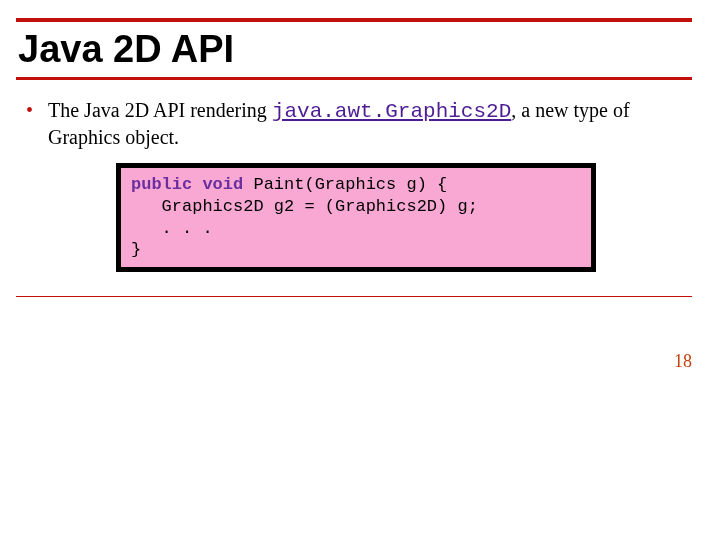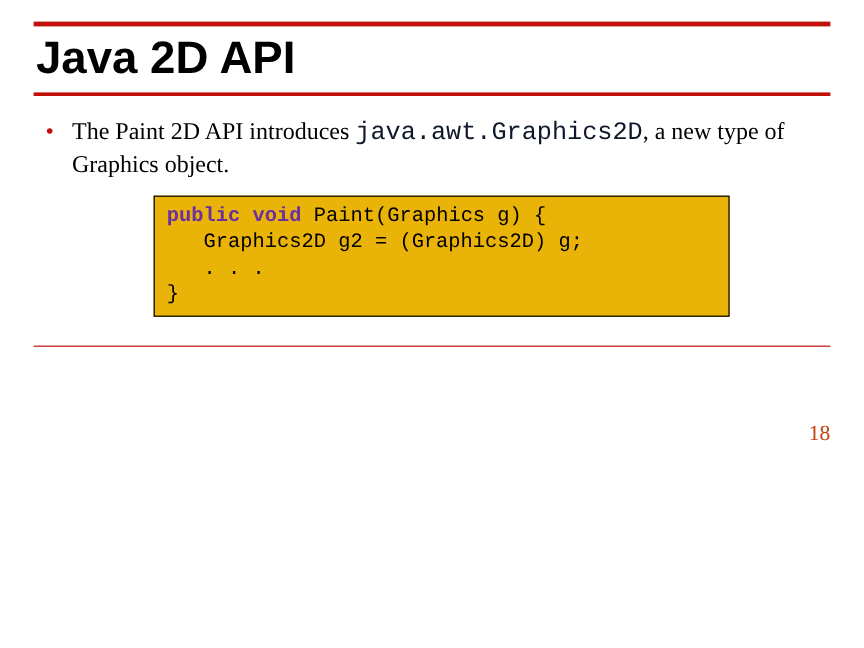--- a/index.html
+++ b/index.html
@@ -8,21 +8,21 @@
     width: 720px;
     height: 540px;
     background: #fff;
     font-family: "Times New Roman", Times, serif;
     color: #000;
   }
   .slide {
     box-sizing: border-box;
     width: 720px;
     height: 392px;
-    padding: 18px 28px 8px 28px;
+    padding: 18px 28px 8px 16px;
     position: relative;
   }
   .rule-top {
     border-top: 4px solid #c1100a;
     margin: 0 0 6px 0;
   }
   .title {
     font-family: Arial, "Helvetica Neue", Helvetica, sans-serif;
     font-weight: 700;
     font-size: 38px;
@@ -52,29 +52,30 @@
     top: 0;
     color: #c1100a;
     font-size: 20px;
     line-height: 1.22;
   }
   .mono {
     font-family: "Courier New", Courier, monospace;
     font-size: 21px;
   }
   .link {
-    color: #0f172a;
+    text-decoration: underline;
+    color: #4c1d95;
   }
   .codebox-wrap {
     margin: 14px 0 0 100px;
     width: 480px;
   }
   .codebox {
-    border: 1px solid #000000;
-    background: #eab308;
+    border: 5px solid #000000;
+    background: #f9a8d4;
     padding: 6px 10px 6px 10px;
     font-family: "Courier New", Courier, monospace;
     font-size: 17px;
     line-height: 1.28;
     white-space: pre;
     color: #000;
   }
   .kw-public  { color: #6b2fa0; font-weight: bold; }
   .kw-void    { color: #6b2fa0; font-weight: bold; }
   .rule-bottom {
@@ -95,21 +96,21 @@
 <div class="slide">
 
   <div class="rule-top"></div>
 
   <div class="title">Java 2D API</div>
 
   <div class="rule-under-title"></div>
 
   <ul class="bullets">
     <li>
-      <span>The Paint 2D API introduces </span><span class="mono link">java.awt.Graphics2D</span><span>, a new type of Graphics object.</span>
+      <span>The Java 2D API rendering </span><span class="mono link">java.awt.Graphics2D</span><span>, a new type of Graphics object.</span>
     </li>
   </ul>
 
   <div class="codebox-wrap">
     <div class="codebox"><span class="kw-public">public</span> <span class="kw-void">void</span><span> Paint(Graphics g) {</span>
 <span>   Graphics2D g2 = (Graphics2D) g;</span>
 <span>   . . .</span>
 <span>}</span></div>
   </div>
 

